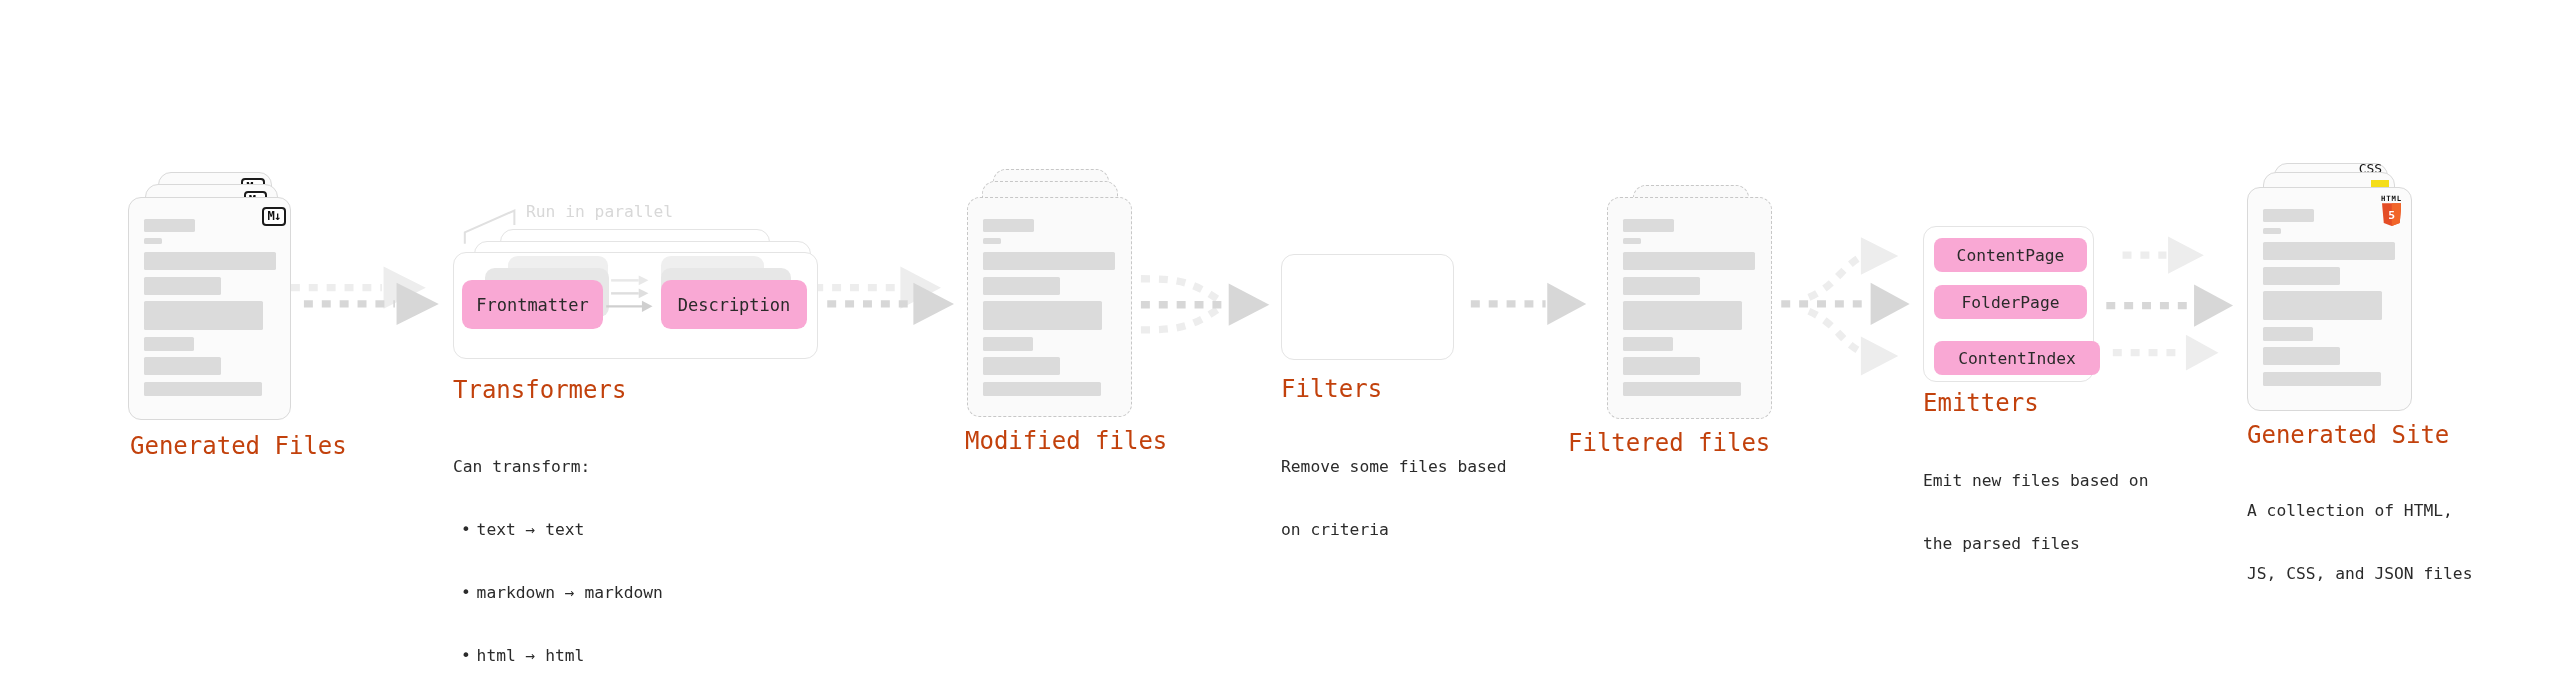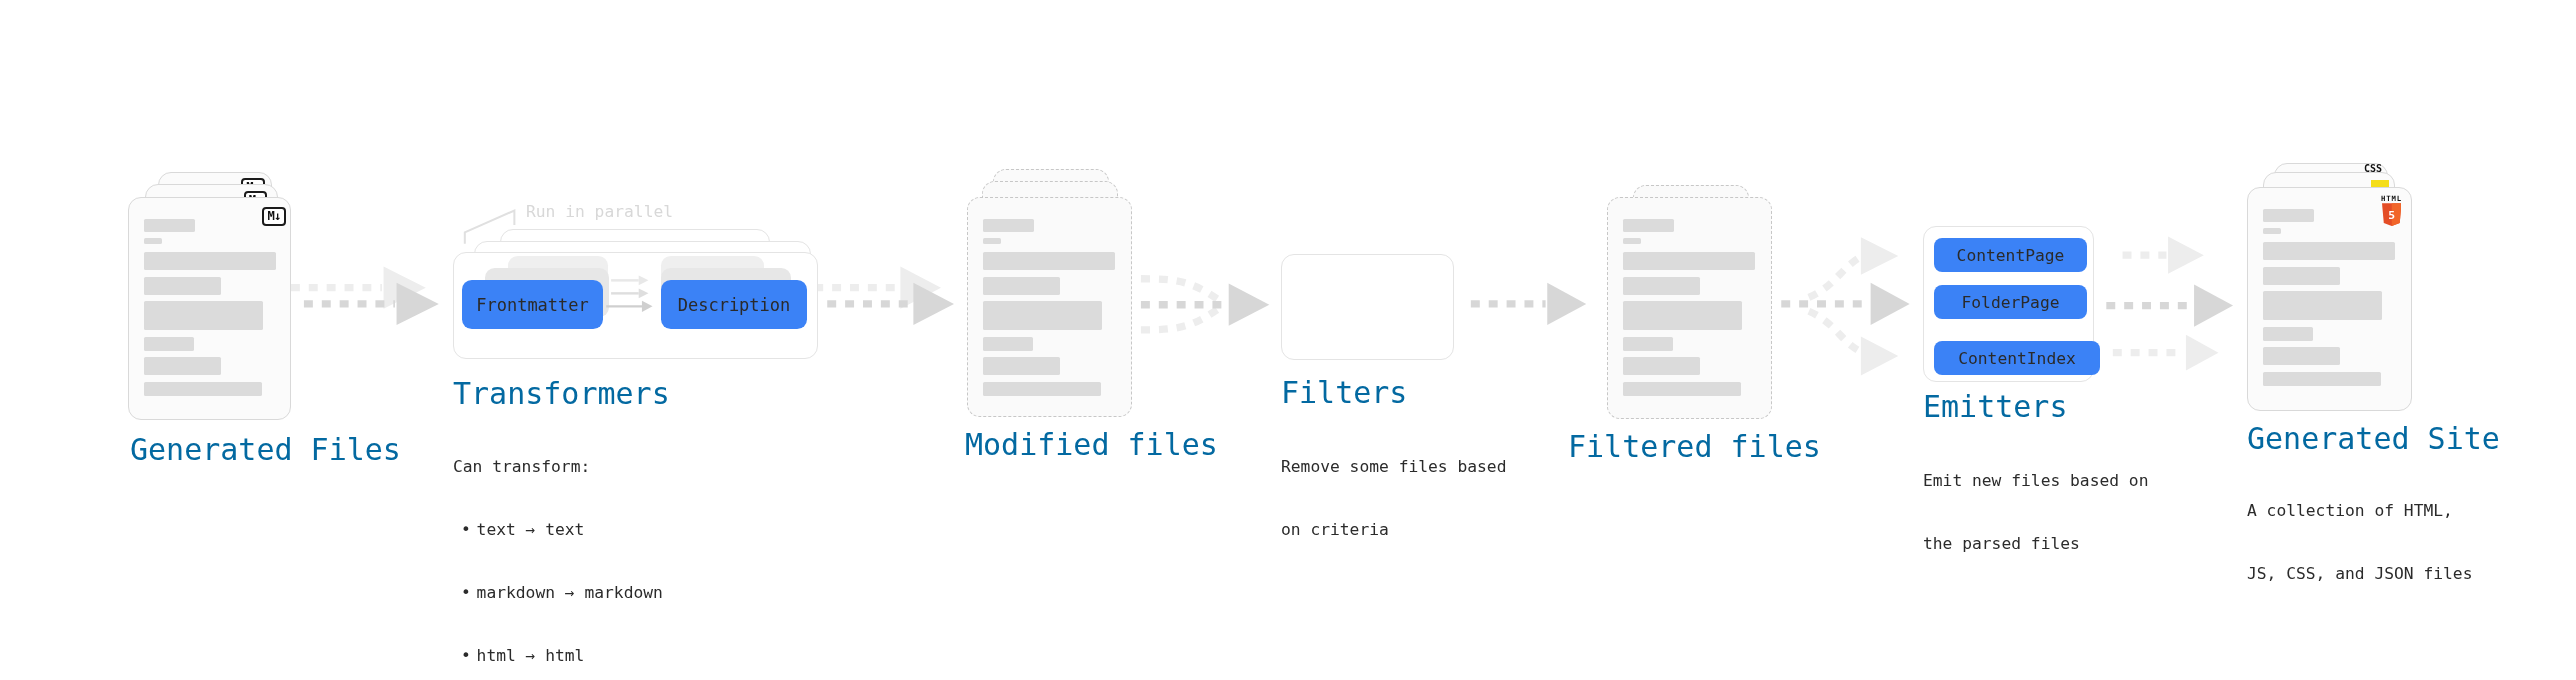--- a/index.html
+++ b/index.html
@@ -18,35 +18,35 @@
   .bar{background:#dbdbdb;border-radius:1.6px;}
 
   
   .md-badge{position:absolute;background:#ffffff;border:2.4px solid #1b1b1b;border-radius:4.1px;
     color:#111;font-weight:bold;font-size:12.2px;line-height:14.6px;padding:0 3.3px;letter-spacing:-0.8px;}
 
   
   .obox{position:absolute;background:#ffffff;border:1.6px solid #e4e4e4;border-radius:13px;box-sizing:border-box;z-index:5;}
 
   
-  .node{position:absolute;background:#3b82f6;border-radius:9.8px;display:flex;align-items:center;justify-content:center;
+  .node{position:absolute;background:#f9a8d4;border-radius:9.8px;display:flex;align-items:center;justify-content:center;
     font-size:17px;color:#2a2a2a;box-sizing:border-box;z-index:20;}
   .node.sm{font-size:16.3px;border-radius:8.1px;}
   .ghost1{position:absolute;background:#e7e7e7;border-radius:9.8px;z-index:12;}
   .ghost2{position:absolute;background:#efefef;border-radius:9.8px;z-index:11;}
 
   
-  .title{position:absolute;font-size:30px;color:#0369a1;white-space:pre;z-index:6;}
+  .title{position:absolute;font-size:24px;color:#c2410c;white-space:pre;z-index:6;}
   .desc{position:absolute;font-size:16.3px;color:#2b2b2b;line-height:21px;white-space:pre;z-index:6;}
   .bullet-row{display:flex;gap:5.7px;padding-left:8.1px;}
   .note{position:absolute;font-size:16.3px;color:#d8d8d8;white-space:pre;z-index:6;}
 
   
   .css-badge{position:absolute;text-align:center;z-index:6;}
-  .css-text{font-size:10px;font-weight:bold;color:#111;line-height:6.5px;}
+  .css-text{font-size:13px;font-weight:normal;color:#111;line-height:6.5px;}
   .css-bar{width:14.6px;height:3.3px;background:#2962f1;margin-top:0.8px;border-radius:0.8px;}
   .js-badge{position:absolute;width:18px;height:13px;background:#f5de19;z-index:6;}
   .html5{position:absolute;width:21px;text-align:center;z-index:6;}
   .html5-label{font-size:7.3px;font-weight:bold;color:#111;letter-spacing:0.8px;line-height:7.3px;margin-bottom:0.8px;}
 </style>
 </head>
 <body>
 
 <div class="canvas">
 

